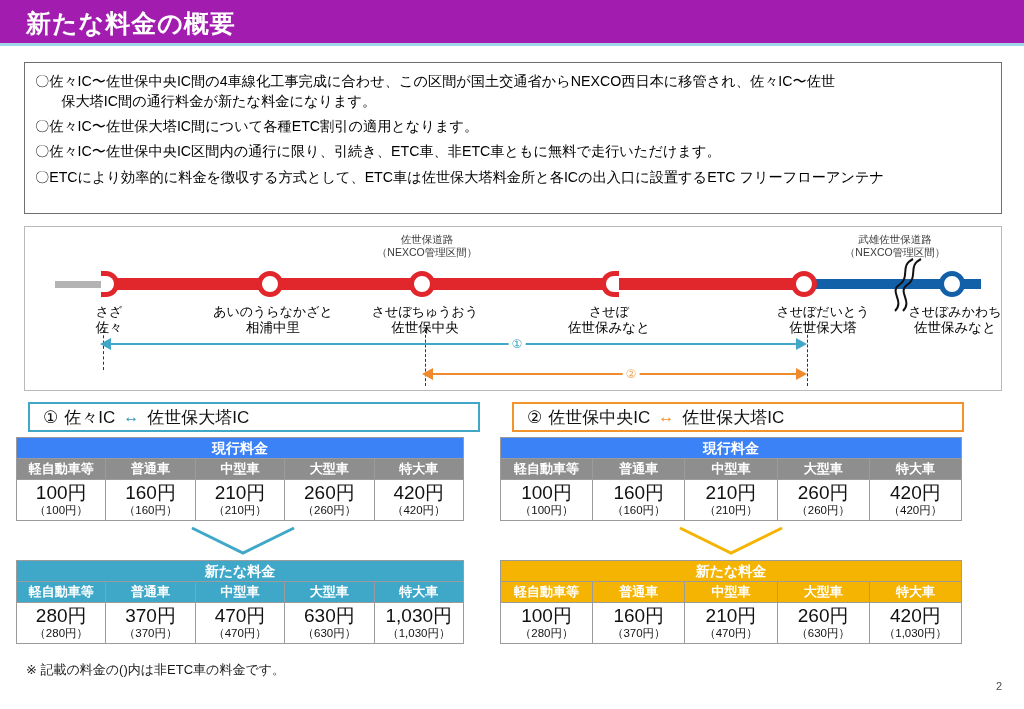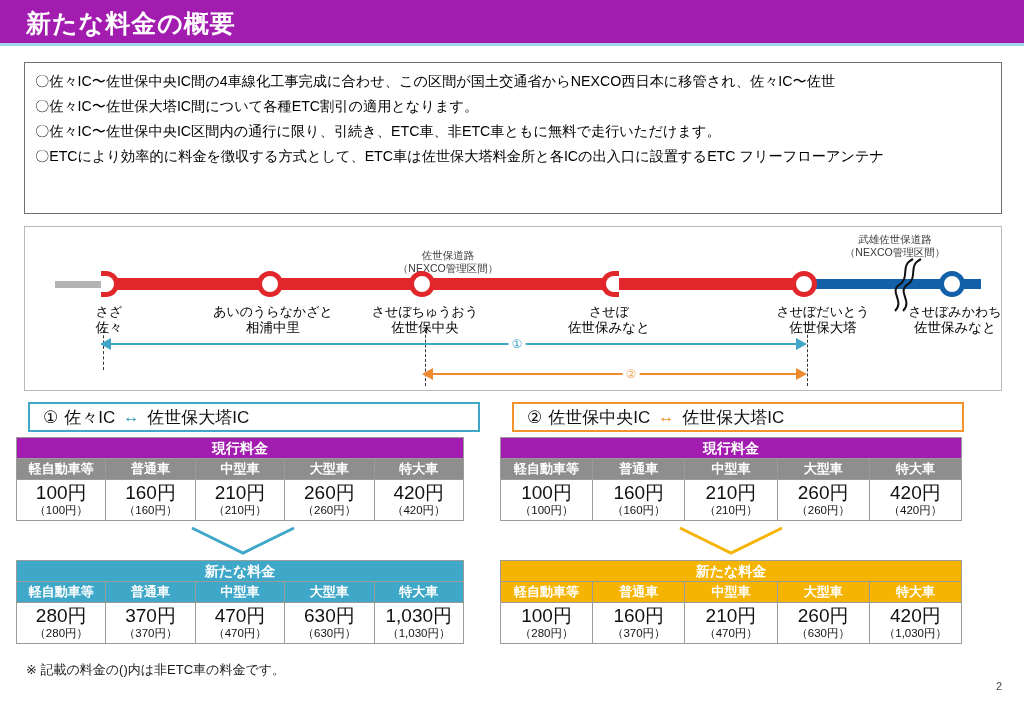--- a/index.html
+++ b/index.html
@@ -132,21 +132,21 @@
   
   .fee-table {
     position: absolute; border-collapse: collapse; table-layout: fixed;
     border: 1px solid #9b9b9b; background: #fff;
   }
   .fee-table td, .fee-table th { border: 1px solid #9b9b9b; }
   .ft-title {
     text-align: center; color: #fff; font-size: 14px; font-weight: bold;
     height: 20px; line-height: 20px;
   }
-  .ft-title.gray { background: #a21caf; }
+  .ft-title.gray { background: #3b82f6; }
   .ft-title.blue { background: #3fa8c9; }
   .ft-title.orange { background: #f5b302; }
   .ft-col {
     text-align: center; color: #fff; font-size: 13px; font-weight: bold;
     height: 20px; line-height: 20px;
   }
   .ft-col.gray { background: #8e8e8e; }
   .ft-col.blue { background: #3fa8c9; }
   .ft-col.orange { background: #f5b302; }
   .ft-val { text-align: center; padding: 3px 0 4px; background:#fff; }
@@ -174,20 +174,21 @@
   <div class="title-bar">
     <div class="title-text">新たな料金の概要</div>
   </div>
 
   <div class="bullet-box">
 
     <div class="bullet">
       <span class="mark">〇</span>
       <span class="body">
         <span>佐々IC〜佐世保中央IC間の4車線化工事完成に合わせ、この区間が国土交通省からNEXCO西日本に移管され、佐々IC〜佐世</span>
+        <span class="cont">保大塔IC間の通行料金が新たな料金になります。</span>
       </span>
     </div>
 
     <div class="bullet">
       <span class="mark">〇</span>
       <span class="body">
         <span>佐々IC〜佐世保大塔IC間について各種ETC割引の適用となります。</span>
       </span>
     </div>
 
@@ -202,21 +203,21 @@
       <span class="mark">〇</span>
       <span class="body">
         <span>ETCにより効率的に料金を徴収する方式として、ETC車は佐世保大塔料金所と各ICの出入口に設置するETC フリーフローアンテナ</span>
       </span>
     </div>
 
   </div>
 
   <div class="diagram">
 
-    <div class="road-label" style="left:348px; top:6px; width:150px;margin-top:16px;">
+    <div class="road-label" style="left:327px; top:6px; width:150px;">
       <span>佐世保道路</span>
       <span class="l2">（NEXCO管理区間）</span>
     </div>
     <div class="road-label" style="left:790px; top:6px; width:160px;">
       <span>武雄佐世保道路</span>
       <span class="l2">（NEXCO管理区間）</span>
     </div>
 
     <div class="stub"></div>
     <div class="line-red"></div>

